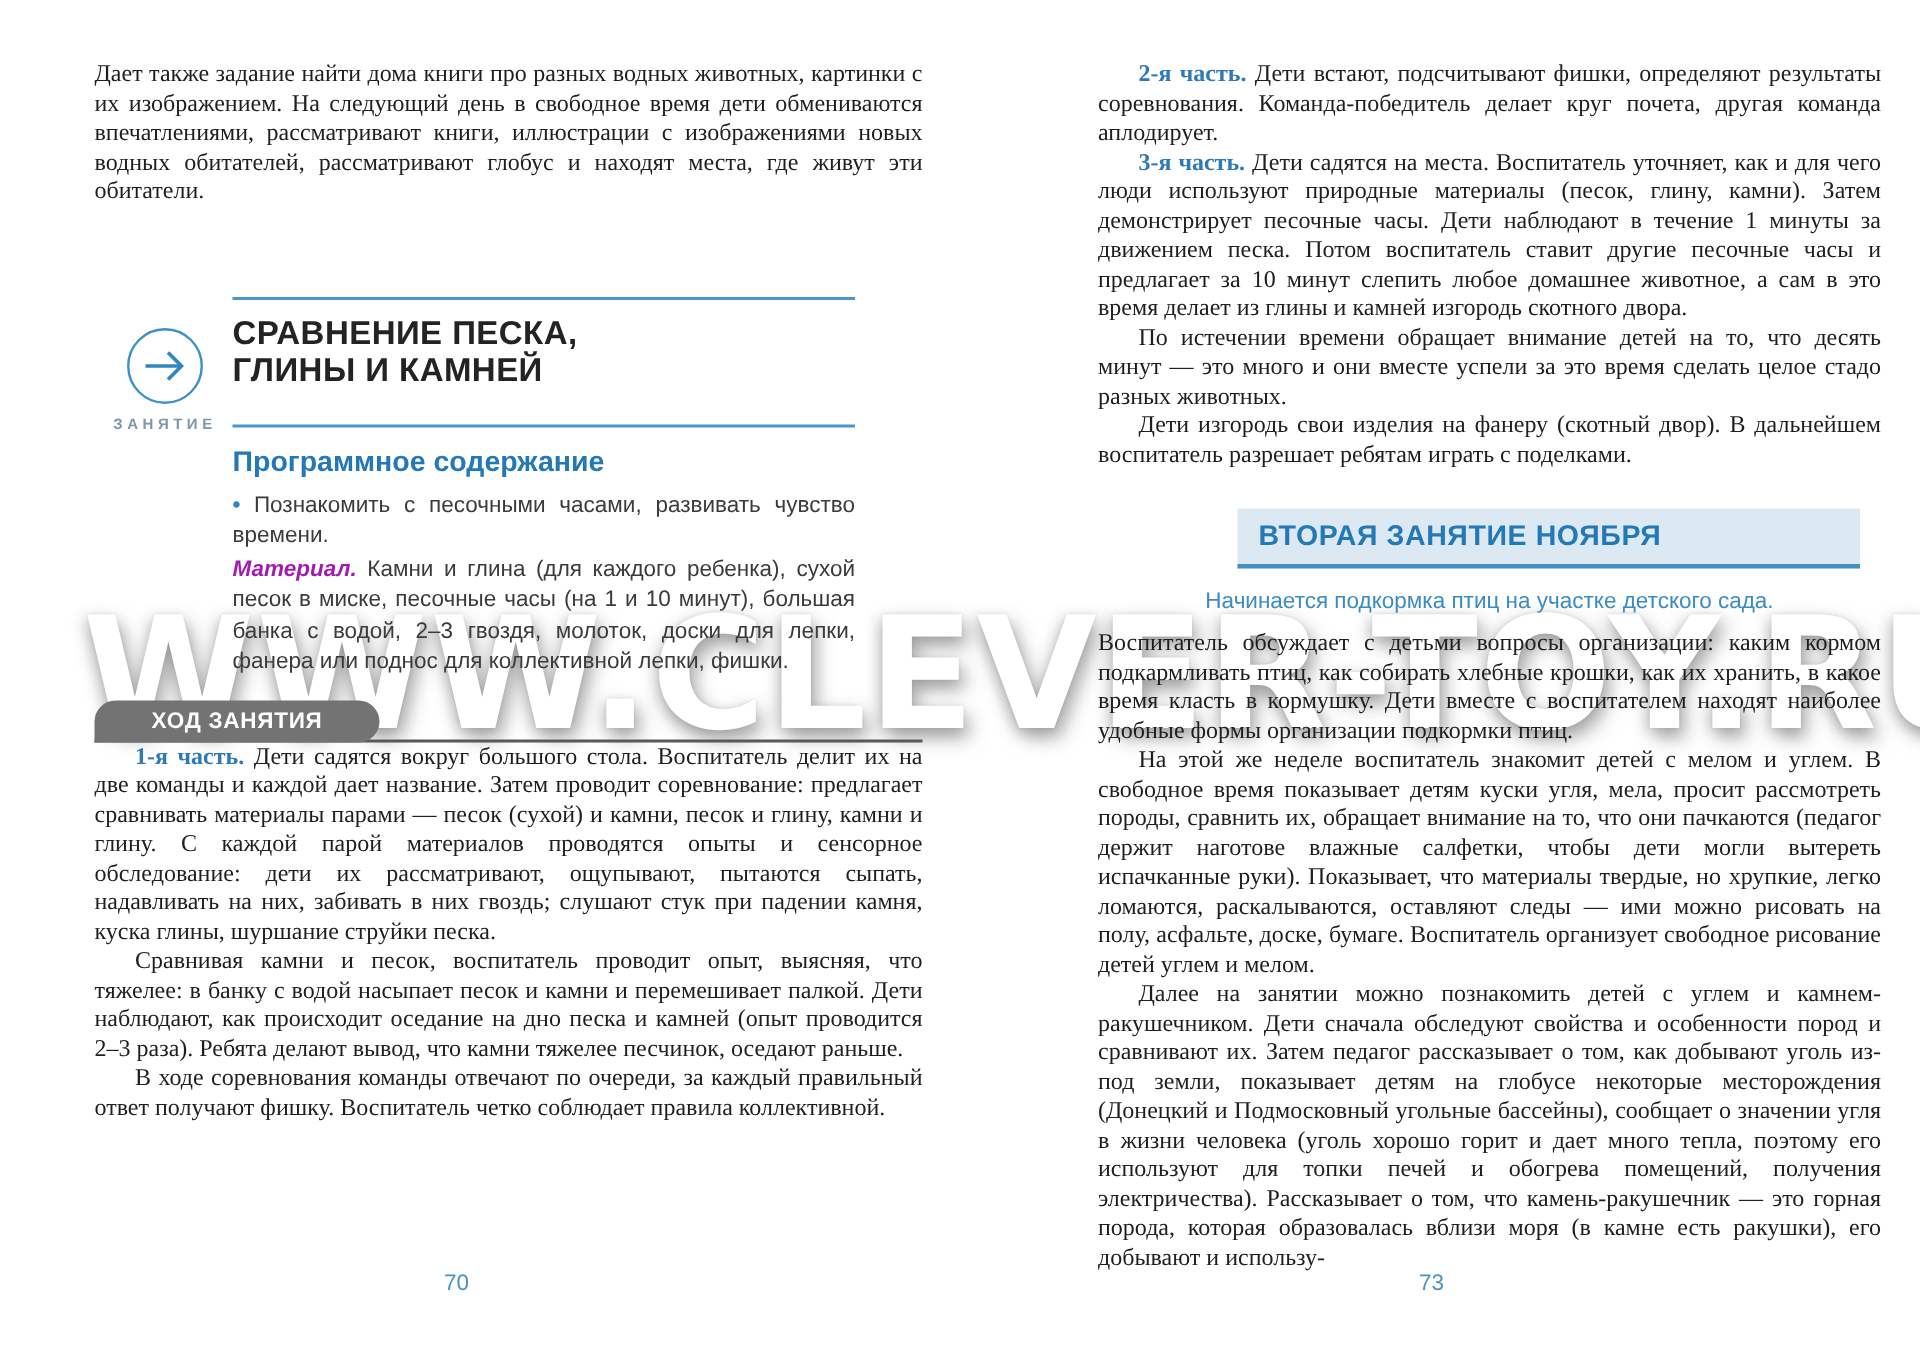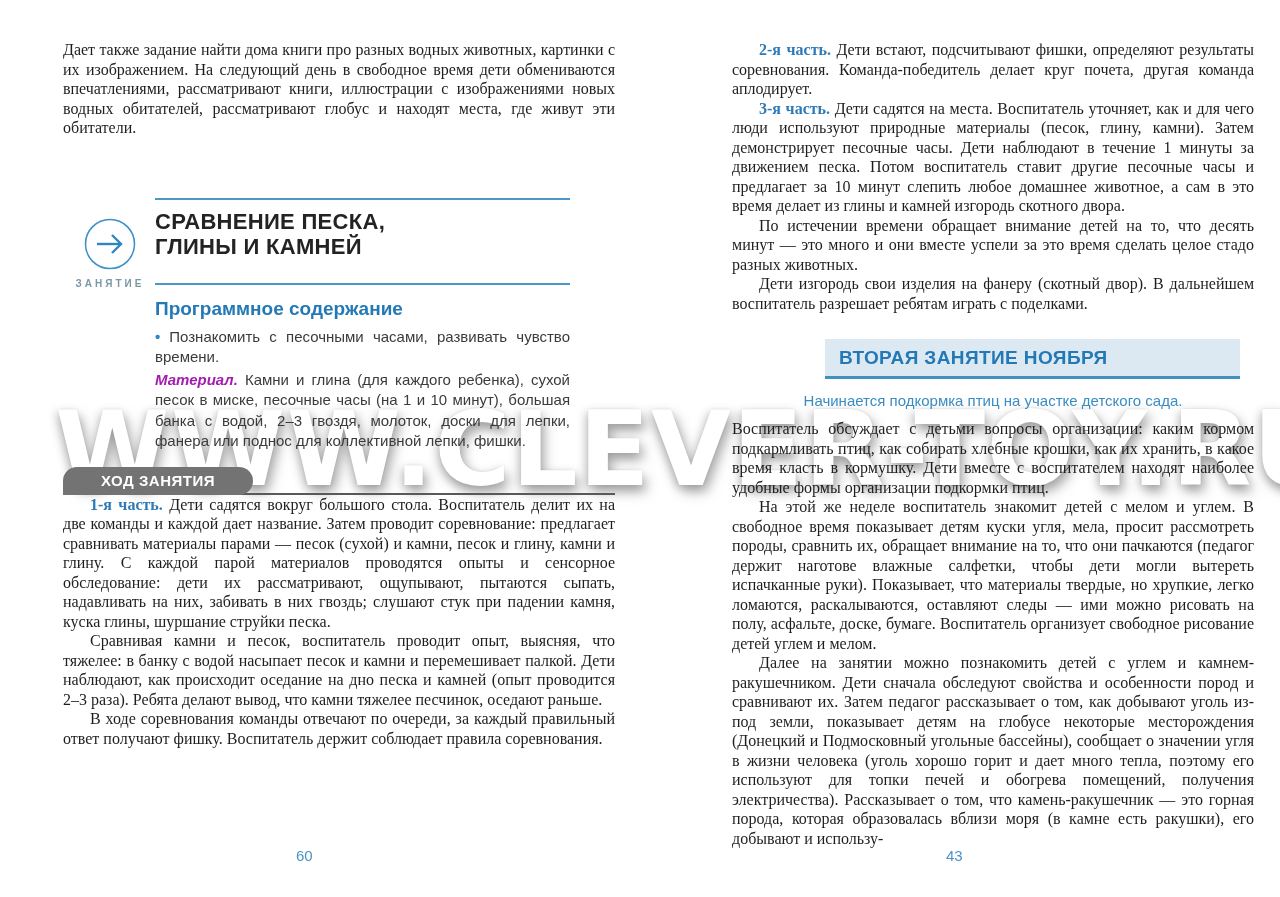--- a/index.html
+++ b/index.html
@@ -95,34 +95,34 @@
         <p class="sans" style="margin-top:2px;"><span class="mat-label">Материал.</span> <span>Камни и глина (для каждого ребенка), сухой песок в миске, песочные часы (на 1 и 10 минут), большая банка с водой, 2–3 гвоздя, молоток, доски для лепки, фанера или поднос для коллективной лепки, фишки.</span></p>
       </div>
     </section>
 
     <div class="hod-row">
       <div class="hod-badge">ХОД ЗАНЯТИЯ</div>
     </div>
 
     <p class="serif indent after-hod"><span class="lead">1-я часть.</span> <span>Дети садятся вокруг большого стола. Воспитатель делит их на две команды и каждой дает название. Затем проводит соревнование: предлагает сравнивать материалы парами — песок (сухой) и камни, песок и глину, камни и глину. С каждой парой материалов проводятся опыты и сенсорное обследование: дети их рассматривают, ощупывают, пытаются сыпать, надавливать на них, забивать в них гвоздь; слушают стук при падении камня, куска глины, шуршание струйки песка.</span></p>
     <p class="serif indent pgap">Сравнивая камни и песок, воспитатель проводит опыт, выясняя, что тяжелее: в банку с водой насыпает песок и камни и перемешивает палкой. Дети наблюдают, как происходит оседание на дно песка и камней (опыт проводится 2–3 раза). Ребята делают вывод, что камни тяжелее песчинок, оседают раньше.</p>
-    <p class="serif indent pgap">В ходе соревнования команды отвечают по очереди, за каждый правильный ответ получают фишку. Воспитатель держит соблюдает правила соревнования.</p>
+    <p class="serif indent pgap">В ходе соревнования команды отвечают по очереди, за каждый правильный ответ получают фишку. Воспитатель четко соблюдает правила коллективной.</p>
   </div>
 
   <div class="col rightcol">
 
     <p class="serif indent"><span class="lead">2-я часть.</span> <span>Дети встают, подсчитывают фишки, определяют результаты соревнования. Команда-победитель делает круг почета, другая команда аплодирует.</span></p>
     <p class="serif indent pgap"><span class="lead">3-я часть.</span> <span>Дети садятся на места. Воспитатель уточняет, как и для чего люди используют природные материалы (песок, глину, камни). Затем демонстрирует песочные часы. Дети наблюдают в течение 1 минуты за движением песка. Потом воспитатель ставит другие песочные часы и предлагает за 10 минут слепить любое домашнее животное, а сам в это время делает из глины и камней изгородь скотного двора.</span></p>
     <p class="serif indent pgap">По истечении времени обращает внимание детей на то, что десять минут — это много и они вместе успели за это время сделать целое стадо разных животных.</p>
     <p class="serif indent pgap">Дети изгородь свои изделия на фанеру (скотный двор). В дальнейшем воспитатель разрешает ребятам играть с поделками.</p>
 
     <div class="week-banner">ВТОРАЯ ЗАНЯТИЕ НОЯБРЯ</div>
     <div class="week-subtitle">Начинается подкормка птиц на участке детского сада.</div>
 
     <p class="serif">Воспитатель обсуждает с детьми вопросы организации: каким кормом подкармливать птиц, как собирать хлебные крошки, как их хранить, в какое время класть в кормушку. Дети вместе с воспитателем находят наиболее удобные формы организации подкормки птиц.</p>
     <p class="serif indent pgap">На этой же неделе воспитатель знакомит детей с мелом и углем. В свободное время показывает детям куски угля, мела, просит рассмотреть породы, сравнить их, обращает внимание на то, что они пачкаются (педагог держит наготове влажные салфетки, чтобы дети могли вытереть испачканные руки). Показывает, что материалы твердые, но хрупкие, легко ломаются, раскалываются, оставляют следы — ими можно рисовать на полу, асфальте, доске, бумаге. Воспитатель организует свободное рисование детей углем и мелом.</p>
     <p class="serif indent pgap">Далее на занятии можно познакомить детей с углем и камнем-ракушечником. Дети сначала обследуют свойства и особенности пород и сравнивают их. Затем педагог рассказывает о том, как добывают уголь из-под земли, показывает детям на глобусе некоторые месторождения (Донецкий и Подмосковный угольные бассейны), сообщает о значении угля в жизни человека (уголь хорошо горит и дает много тепла, поэтому его используют для топки печей и обогрева помещений, получения электричества). Рассказывает о том, что камень-ракушечник — это горная порода, которая образовалась вблизи моря (в камне есть ракушки), его добывают и использу-</p>
   </div>
 
-  <div class="pagenum p60">60</div>
-  <div class="pagenum p61">43</div>
+  <div class="pagenum p60">70</div>
+  <div class="pagenum p61">73</div>
 
 </div>
 
 </body></html>

